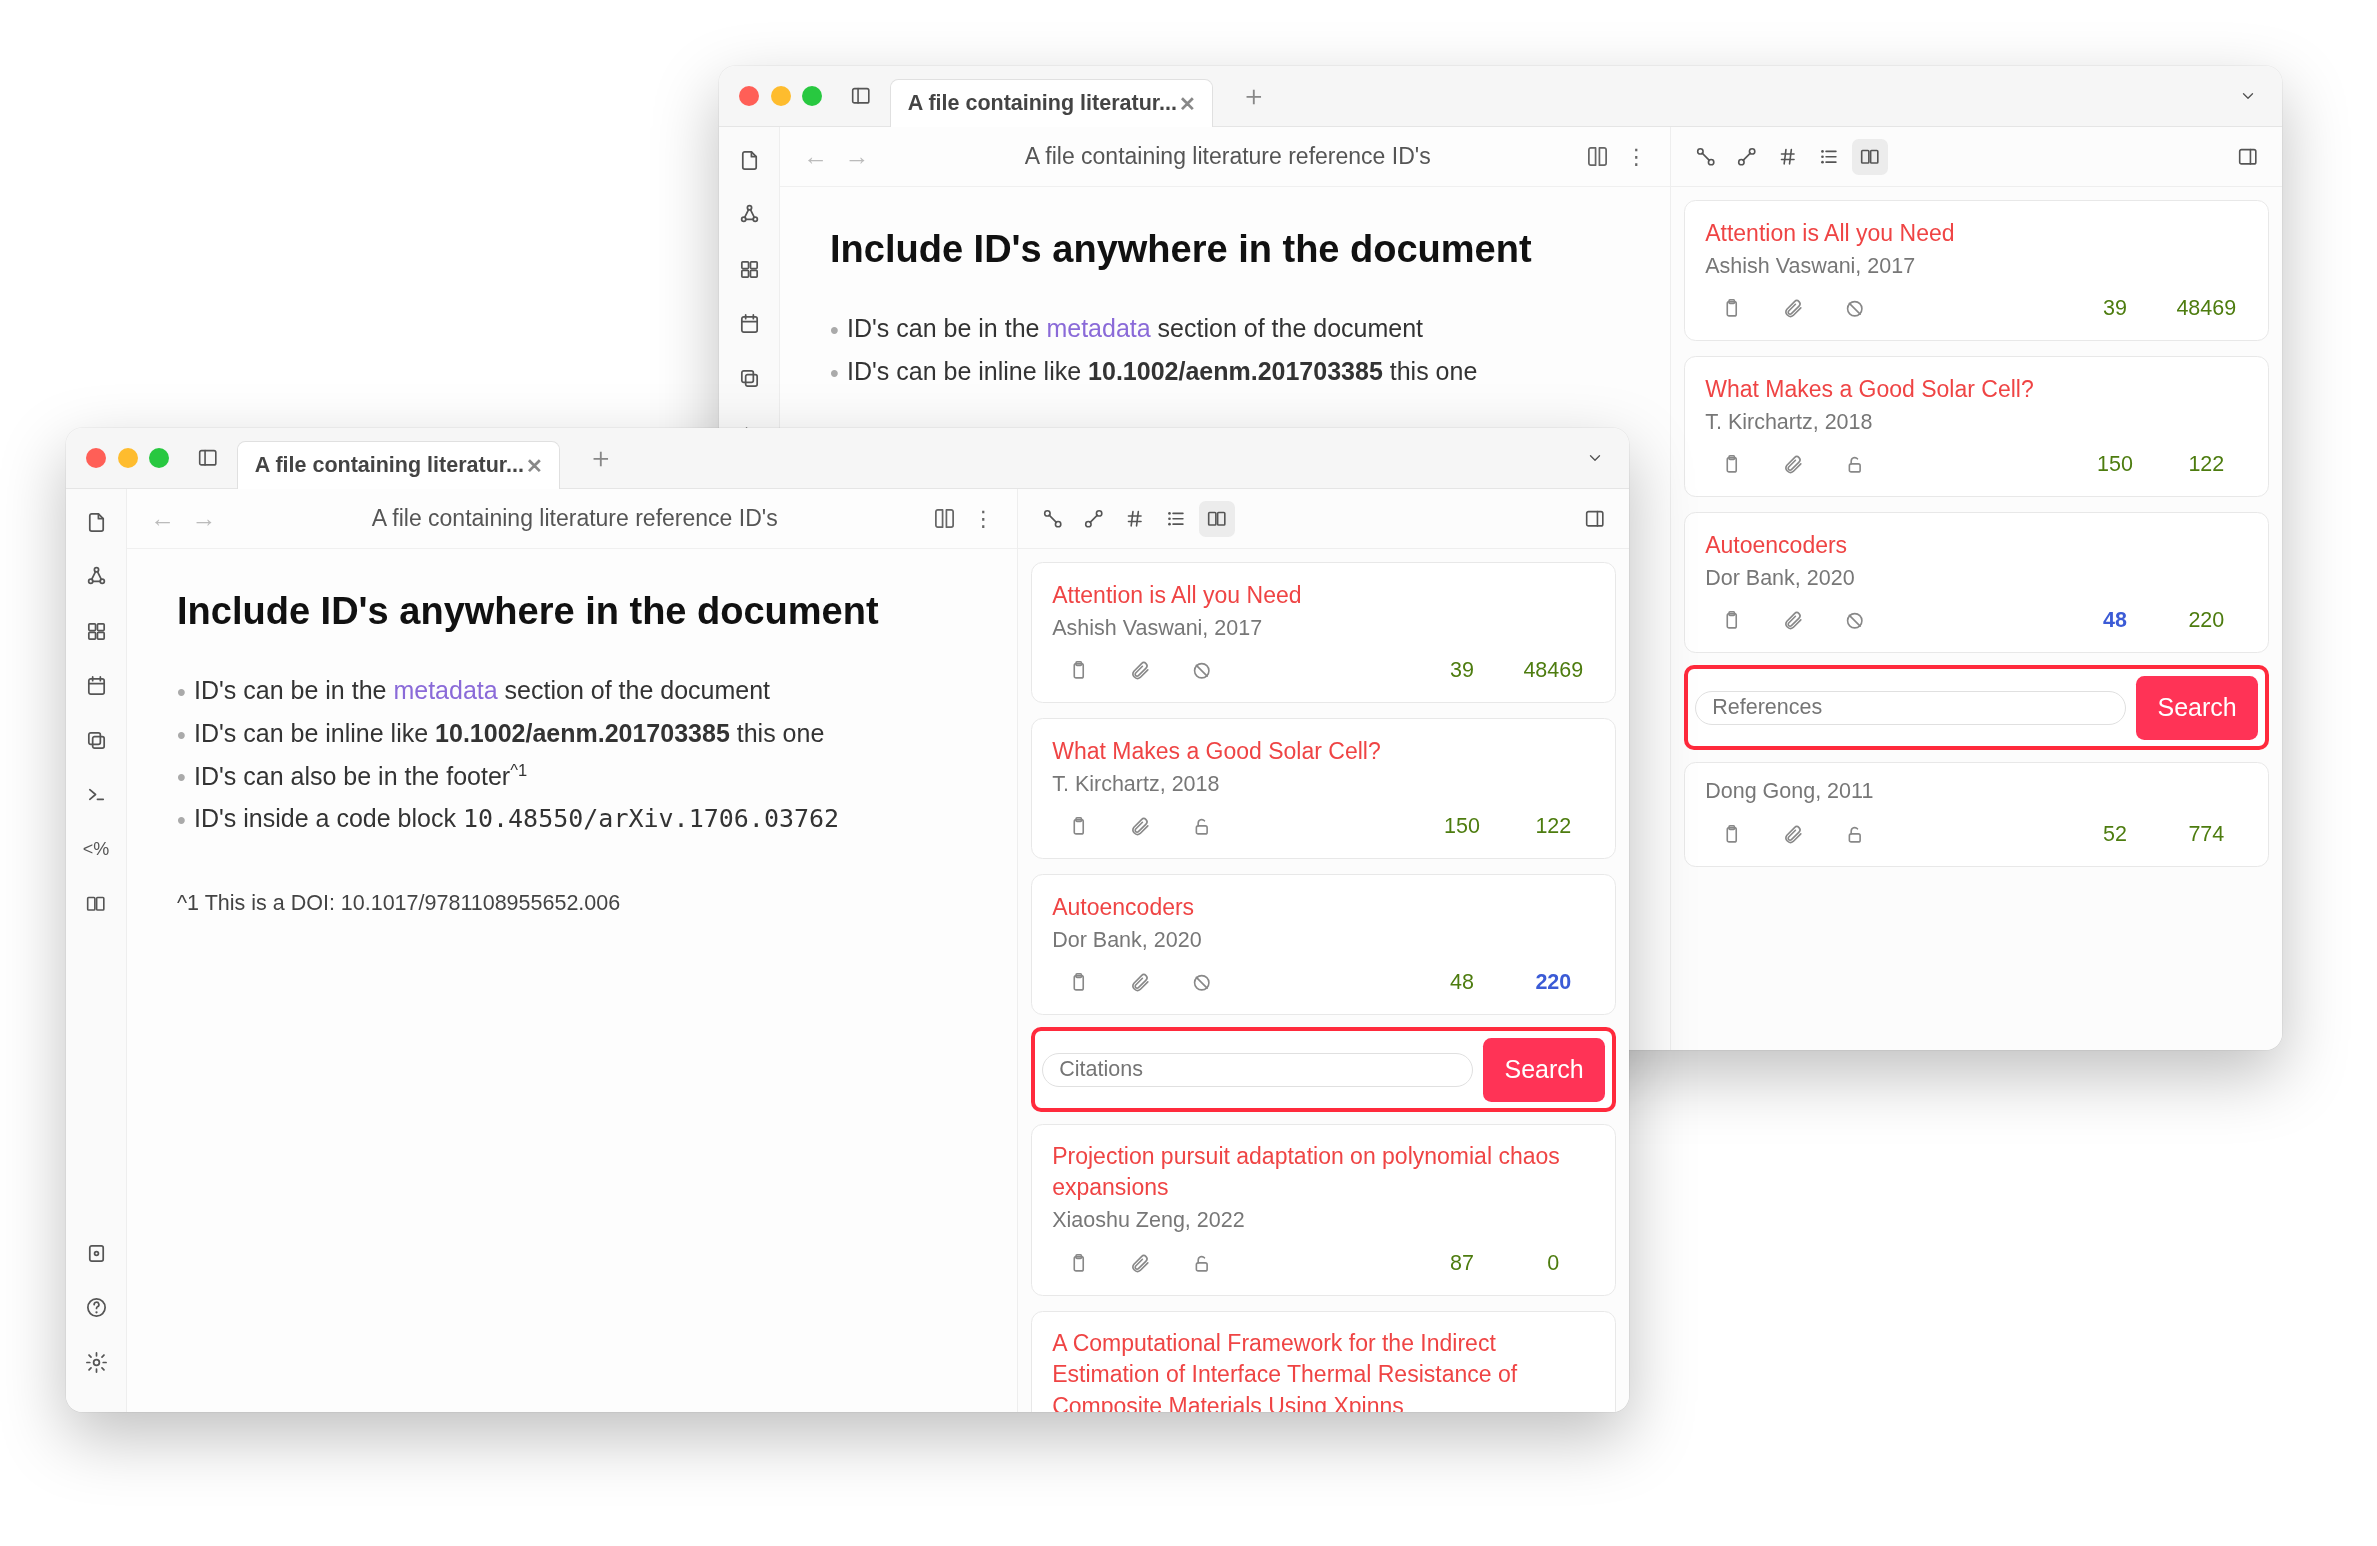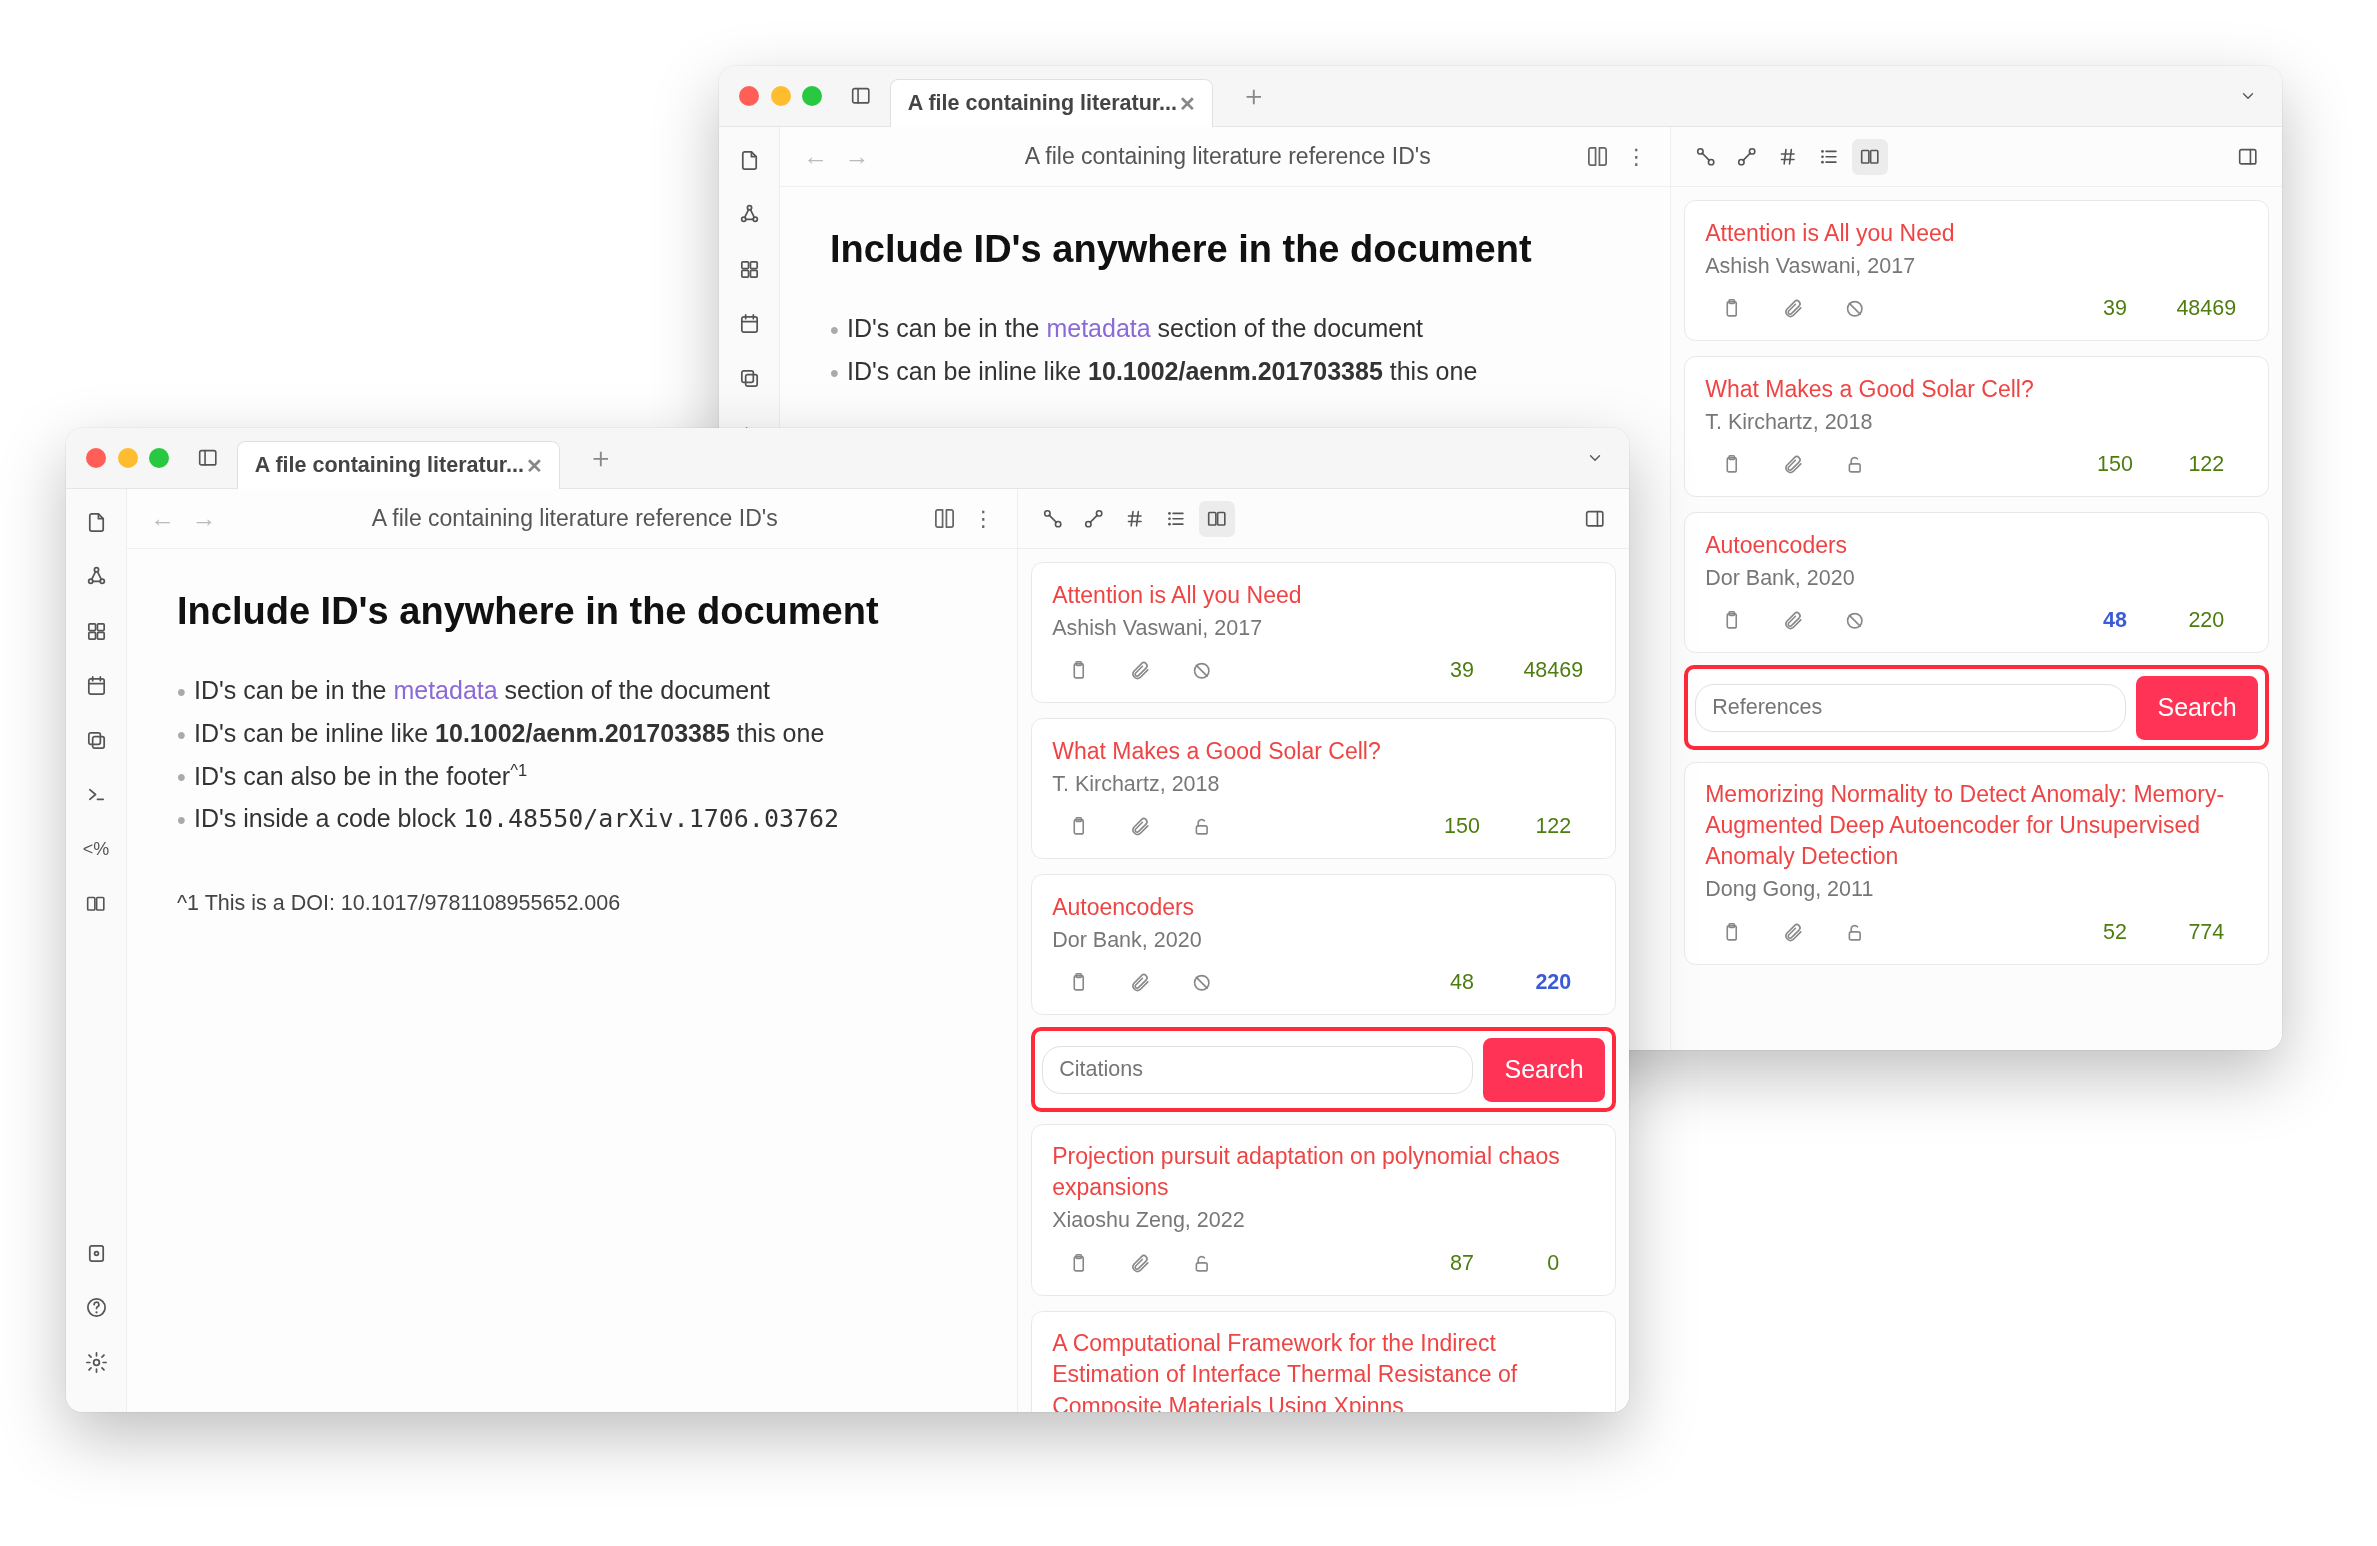--- a/index.html
+++ b/index.html
@@ -186,21 +186,21 @@
     border-radius: 10px;
     padding: 6.6px;
     margin: -3.3px 0 11.6px 0;
     display:flex;
     align-items:center;
     gap:10px;
     background:#fff;
   }
   .search-highlight input {
     flex:1;
-    height:48px;
+    height:34px;
     border:0.8px solid #e0e0e0;
     border-radius:19px;
     padding:0 16.5px;
     font-size:21.5px;
     color:#666;
     background:#fff;
   }
   .search-highlight button {
     background:#ff3356;
     color:#fff;
@@ -439,21 +439,20 @@
               <span style="flex:1"></span>
               <span class="num hl">48</span>
               <span class="num">220</span>
             </div>
           </div>
           <div class="search-highlight">
             <input type="text" placeholder="References" style="">
             <button>Search</button>
           </div>
           <div class="card">
-            <div class="card-title">Memorizing Normality to Detect Anomaly: Memory-Augmented Deep Autoencoder for Unsupervised Anomaly Detection</div>
             <div class="card-author">Dong Gong, 2011</div>
             <div class="card-row">
               <span class="ci">
                 <svg width="21.5" height="21.5" viewBox="0 0 24 24">
                   <rect class="ico-stroke" x="7" y="4" width="10" height="16" rx="2"></rect>
                   <rect class="ico-stroke" x="9" y="2" width="6" height="4" rx="1"></rect>
                 </svg>
               </span>
               <span class="ci">
                 <svg width="21.5" height="21.5" viewBox="0 0 24 24">

